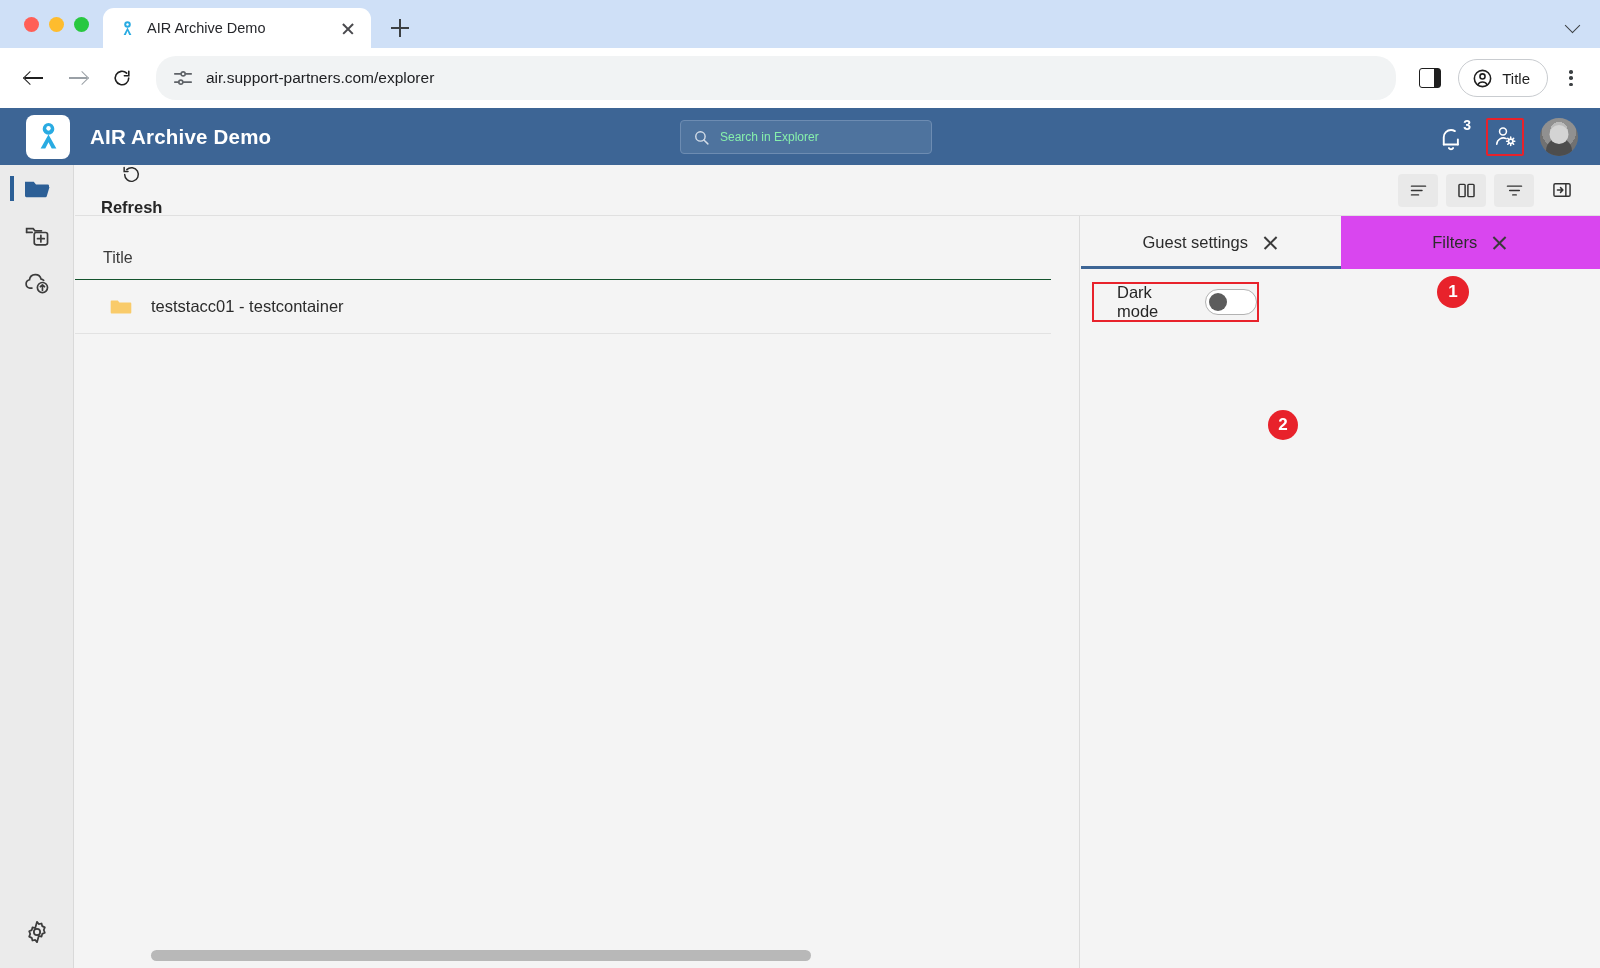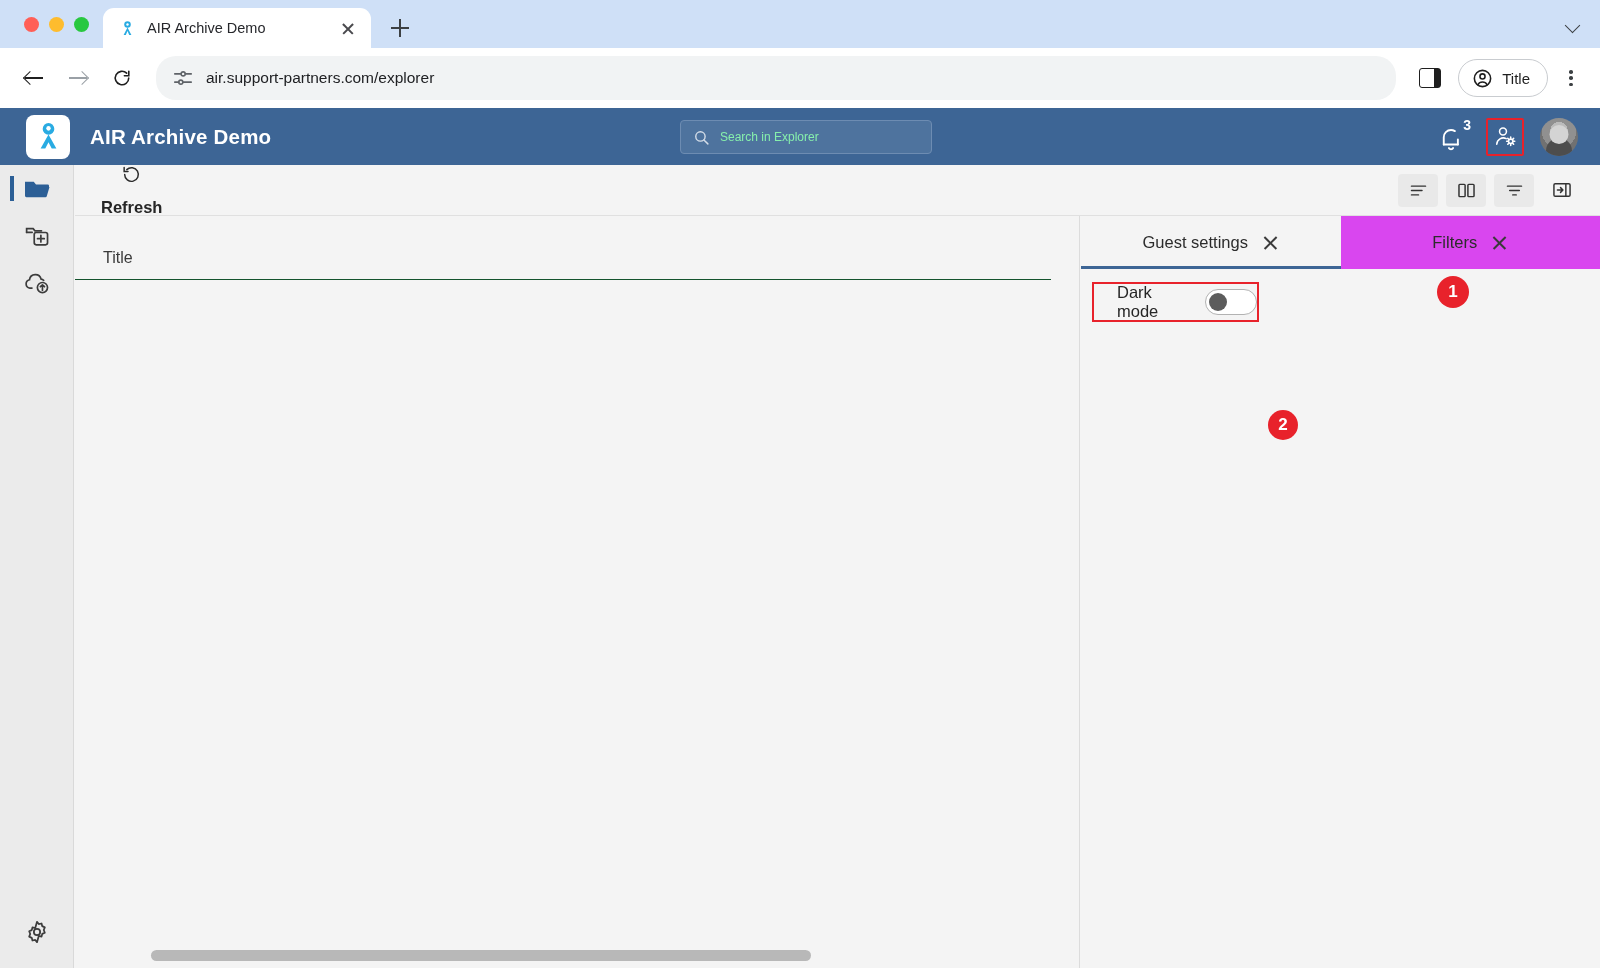--- a/index.html
+++ b/index.html
@@ -433,20 +433,26 @@
       </div>
     </div>
   </div>
 
   <div class="filelist">
     <div class="list-head">
       <span>Title</span>
     </div>
 
 
+    <div class="row">
+      <svg width="24" height="24" viewBox="0 0 24 24">
+        <path d="M2.6 5.6h6.2l1.6 1.9h11a.9.9 0 0 1 .9.9v9.1a.9.9 0 0 1-.9.9H2.6a.9.9 0 0 1-.9-.9V6.5a.9.9 0 0 1 .9-.9Z" fill="#f9cb6a"></path>
+      </svg>
+      <span class="row-label">teststacc01 - testcontainer</span>
+    </div>
 
     <div class="hscroll"></div>
   </div>
 
   <div class="panel">
     <div class="panel-tabs">
       <div class="ptab active">
         <span>Guest settings</span>
         <span class="xmark"></span>
       </div>

